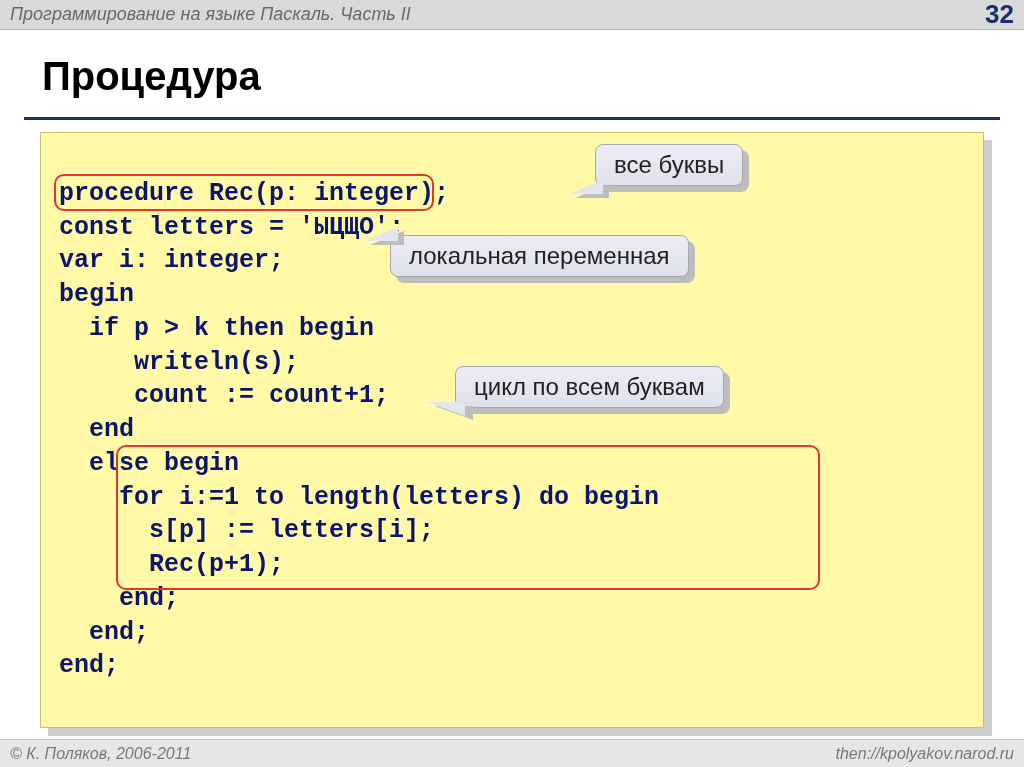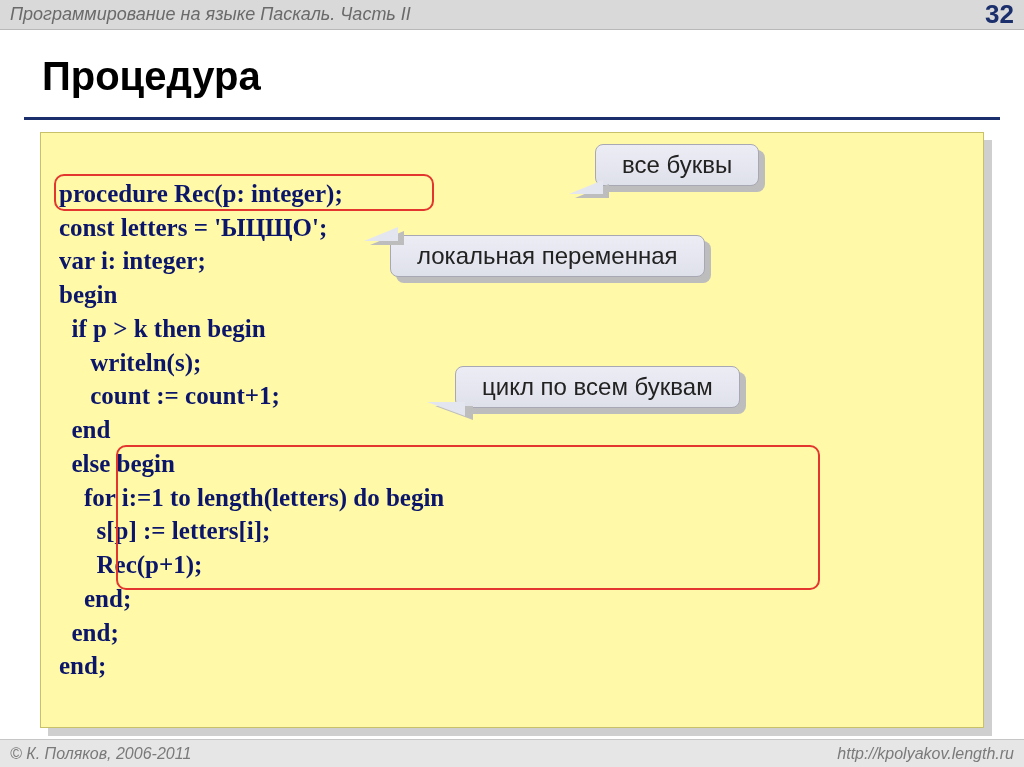--- a/index.html
+++ b/index.html
@@ -59,21 +59,21 @@
     bottom: -8px;
     background: #cfcfcf;
     z-index: 0;
   }
   .code-box {
     position: relative;
     z-index: 1;
     background: #fff9a8;
     border: 1px solid #c9c16a;
     padding: 10px 18px;
-    font-family: Liberation Serif, serif;
+    font-family: Liberation Mono, monospace;
     font-size: 25px;
     font-weight: bold;
     line-height: 1.35;
     color: #0b166b;
     white-space: pre;
   }
   .hl-red1 {
     position: absolute;
     border: 2.5px solid #e2362f;
     border-radius: 10px;
@@ -90,21 +90,21 @@
     background: #bdbdbd;
     border-radius: 8px;
     z-index: 0;
   }
   .callout .bubble {
     position: relative;
     z-index: 1;
     background: linear-gradient(#ececf5, #dfe1ea);
     border: 1px solid #a8a8b5;
     border-radius: 8px;
-    padding: 6px 26px;
+    padding: 6px 18px;
     font-size: 24px;
     color: #222;
     white-space: nowrap;
   }
   .tail {
     position: absolute;
     width: 0; height: 0;
     z-index: 2;
   }
   .tail-shadow {
@@ -203,14 +203,14 @@
   <div class="callout" style="top:234px; left:415px;">
     <div class="shadow"></div>
     <div class="bubble">цикл по всем буквам</div>
     <div class="tail-shadow tail-lu-shadow" style="top:40px; left:-20px;"></div>
     <div class="tail tail-lu" style="top:36px; left:-28px;"></div>
   </div>
 </div>
 
 <div class="bottom-bar">
   <span>© К. Поляков, 2006-2011</span>
-  <span>http://kpolyakov.length.ru</span>
+  <span>then://kpolyakov.narod.ru</span>
 </div>
 
 </body></html>

